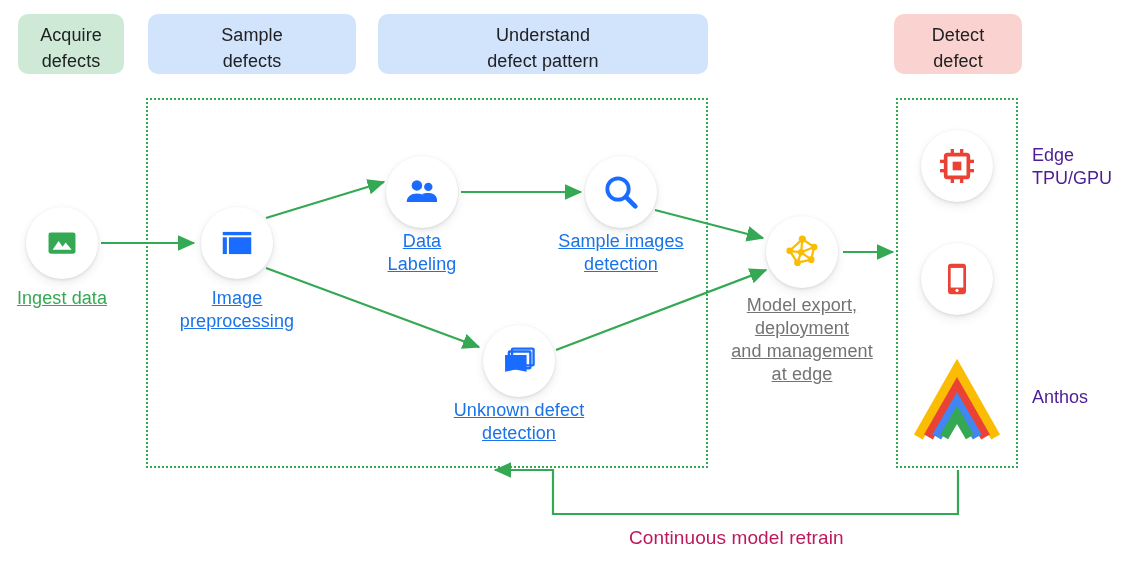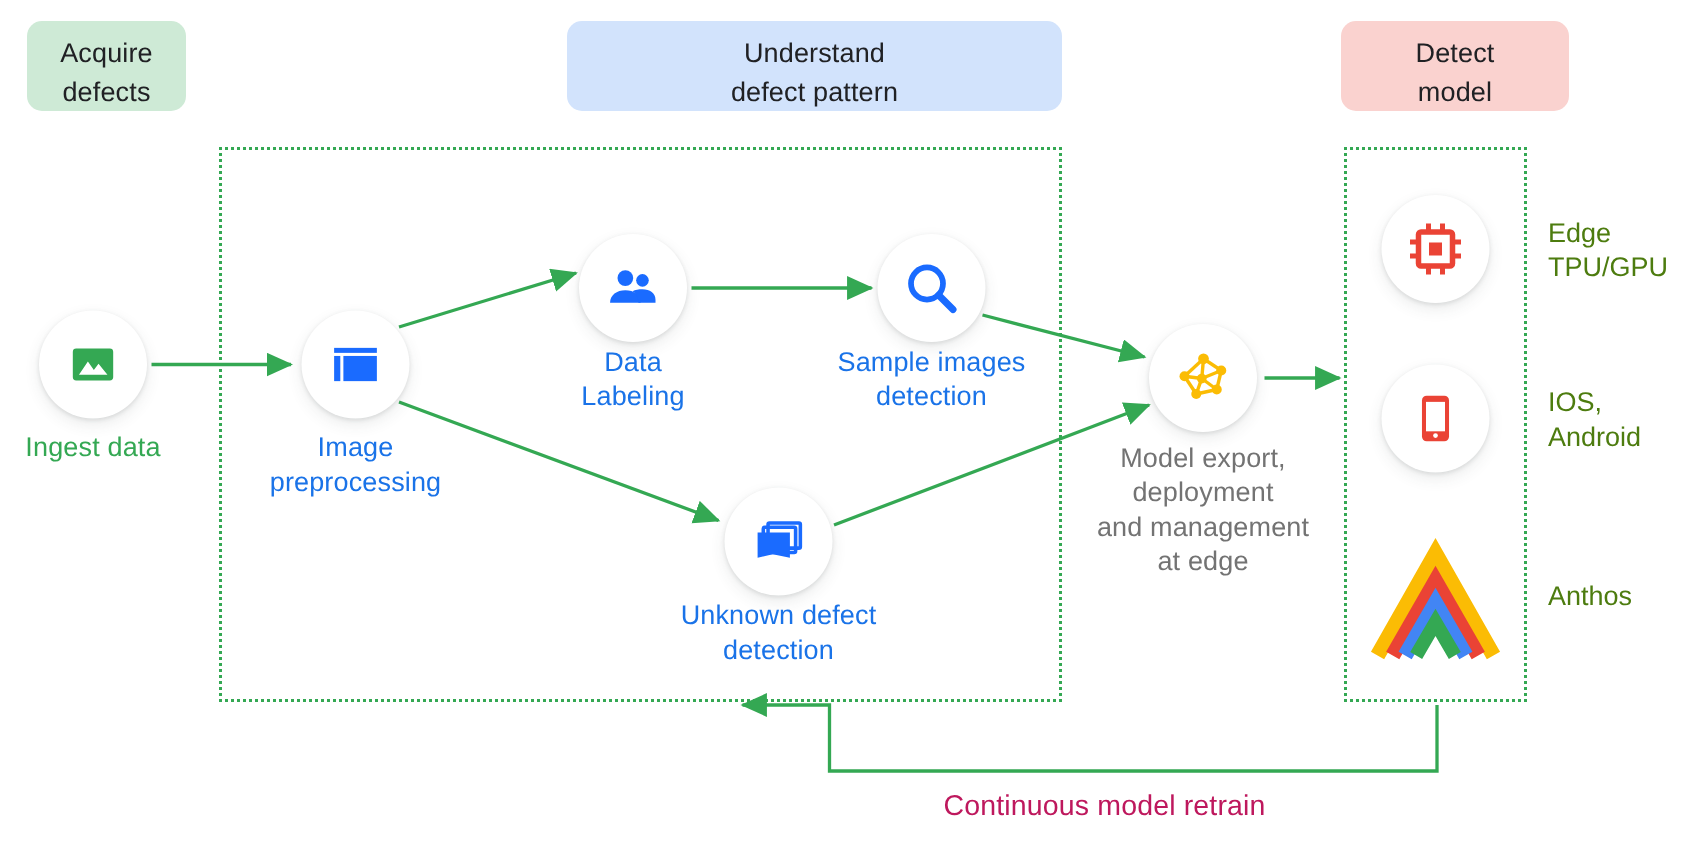--- a/index.html
+++ b/index.html
@@ -47,28 +47,29 @@
   .nlabel{
     position:absolute;
     left:-105px;
     top:42px;
     width:210px;
     text-align:center;
     font-size:18px;
     line-height:23px;
     letter-spacing:.1px;
     white-space:pre-line;
+    text-decoration:underline;
   }
   .lbl-green{color:#34a853;}
   .lbl-blue{color:#1a73e8;}
   .lbl-amber{color:#737373;}
   .devlabel{
     position:absolute;
     font-size:18px;line-height:23px;
-    color:#4d7c0f;
+    color:#4c1d95;
     white-space:pre-line;
   }
 
   
   #wires{position:absolute;left:0;top:0;width:1122px;height:566px;pointer-events:none;}
 
   .retrain-label{
     position:absolute;
     font-size:19px;
     color:#be185d;
@@ -106,30 +107,36 @@
       <path d="M958,470 L958,514 L553,514 L553,470 L495,470"></path>
     </g>
   </svg>
 
   <div class="phase" style="left: 18px; top: 14px; width: 106px; height: 60px; background: rgb(206, 234, 214);">
     <div>
         <span>Acquire</span>
         <span>defects</span>
       </div>
   </div>
+  <div class="phase" style="left: 148px; top: 14px; width: 208px; height: 60px; background: rgb(210, 227, 252);">
+    <div>
+        <span>Sample</span>
+        <span>defects</span>
+      </div>
+  </div>
   <div class="phase" style="left: 378px; top: 14px; width: 330px; height: 60px; background: rgb(210, 227, 252);">
     <div>
         <span>Understand</span>
         <span>defect pattern</span>
       </div>
   </div>
-  <div class="phase" style="left: 894px; top: 14px; width: 152px; height: 60px; background: rgb(250, 210, 207);">
+  <div class="phase" style="left: 894px; top: 14px; width: 128px; height: 60px; background: rgb(250, 210, 207);">
     <div>
         <span>Detect</span>
-        <span>model</span>
+        <span>defect</span>
       </div>
   </div>
 
   <div class="region" style="left: 146px; top: 98px; width: 562px; height: 370px;"></div>
   <div class="region" style="left: 896px; top: 98px; width: 122px; height: 370px;"></div>
 
   <div class="node" id="n-ingest" style="left: 62px; top: 243px;">
     <div class="bubble">
       <svg width="34" height="34" viewBox="0 0 24 24">
         <rect x="2.5" y="4.5" width="19" height="15" rx="1.6" fill="#34a853"></rect>
@@ -241,22 +248,20 @@
 
   <div class="node" id="d-mob" style="left: 957px; top: 279px;">
     <div class="bubble">
       <svg width="38" height="38" viewBox="0 0 24 24">
         <rect x="6.3" y="2.4" width="11.4" height="19.2" rx="2" fill="#ea4335"></rect>
         <rect x="8.0" y="5.0" width="8.0" height="12.4" fill="#ffffff"></rect>
         <circle cx="12" cy="19.2" r="1.0" fill="#ffffff"></circle>
       </svg>
     </div>
   </div>
-  <div class="devlabel" style="left: 1032px; top: 257px;">IOS,
-Android</div>
 
   <div class="node" id="d-ant" style="left: 957px; top: 402px;">
     <div style="position:absolute;left:-48px;top:-48px;width:96px;height:96px;display:flex;align-items:center;justify-content:center;">
       <svg width="92" height="92" viewBox="0 0 100 100">
         <g fill="none" stroke-linejoin="miter">
           <path d="M8 88 L50 14 L92 88" stroke="#fbbc04" stroke-width="11"></path>
           <path d="M19 88 L50 34 L81 88" stroke="#ea4335" stroke-width="11"></path>
           <path d="M28 88 L50 50 L72 88" stroke="#4285f4" stroke-width="11"></path>
           <path d="M36 88 L50 64 L64 88" stroke="#34a853" stroke-width="10"></path>
         </g>

